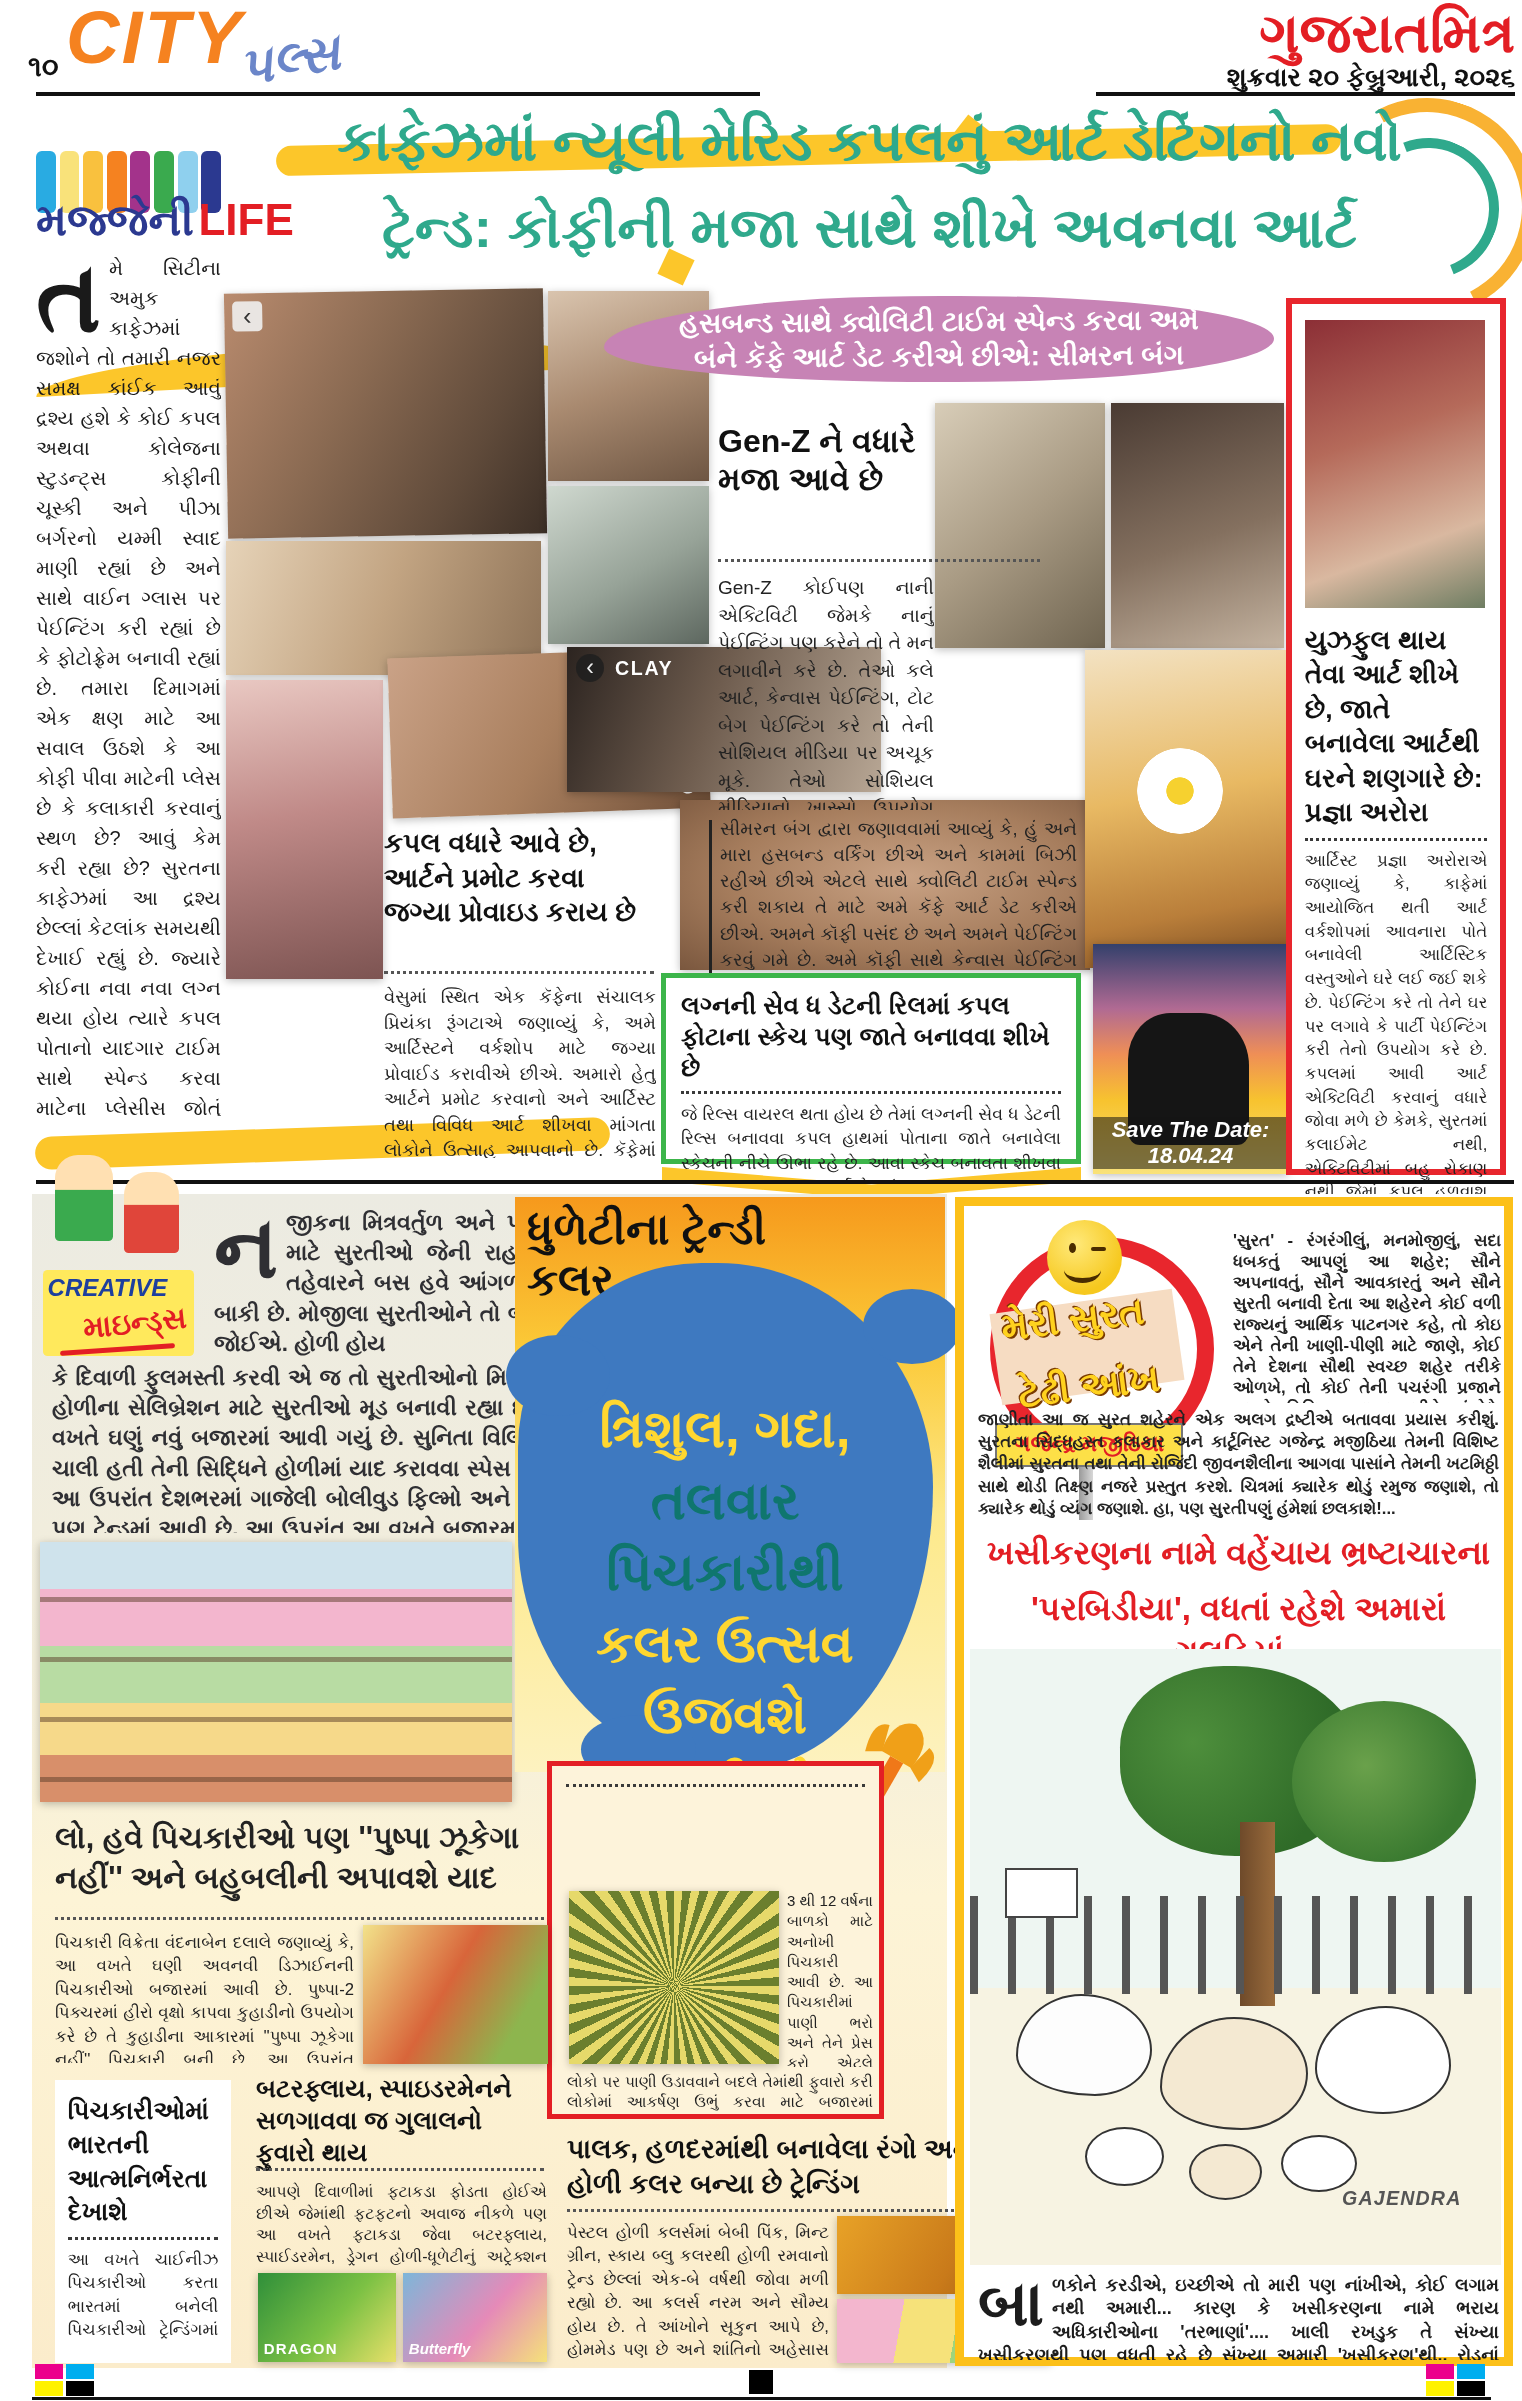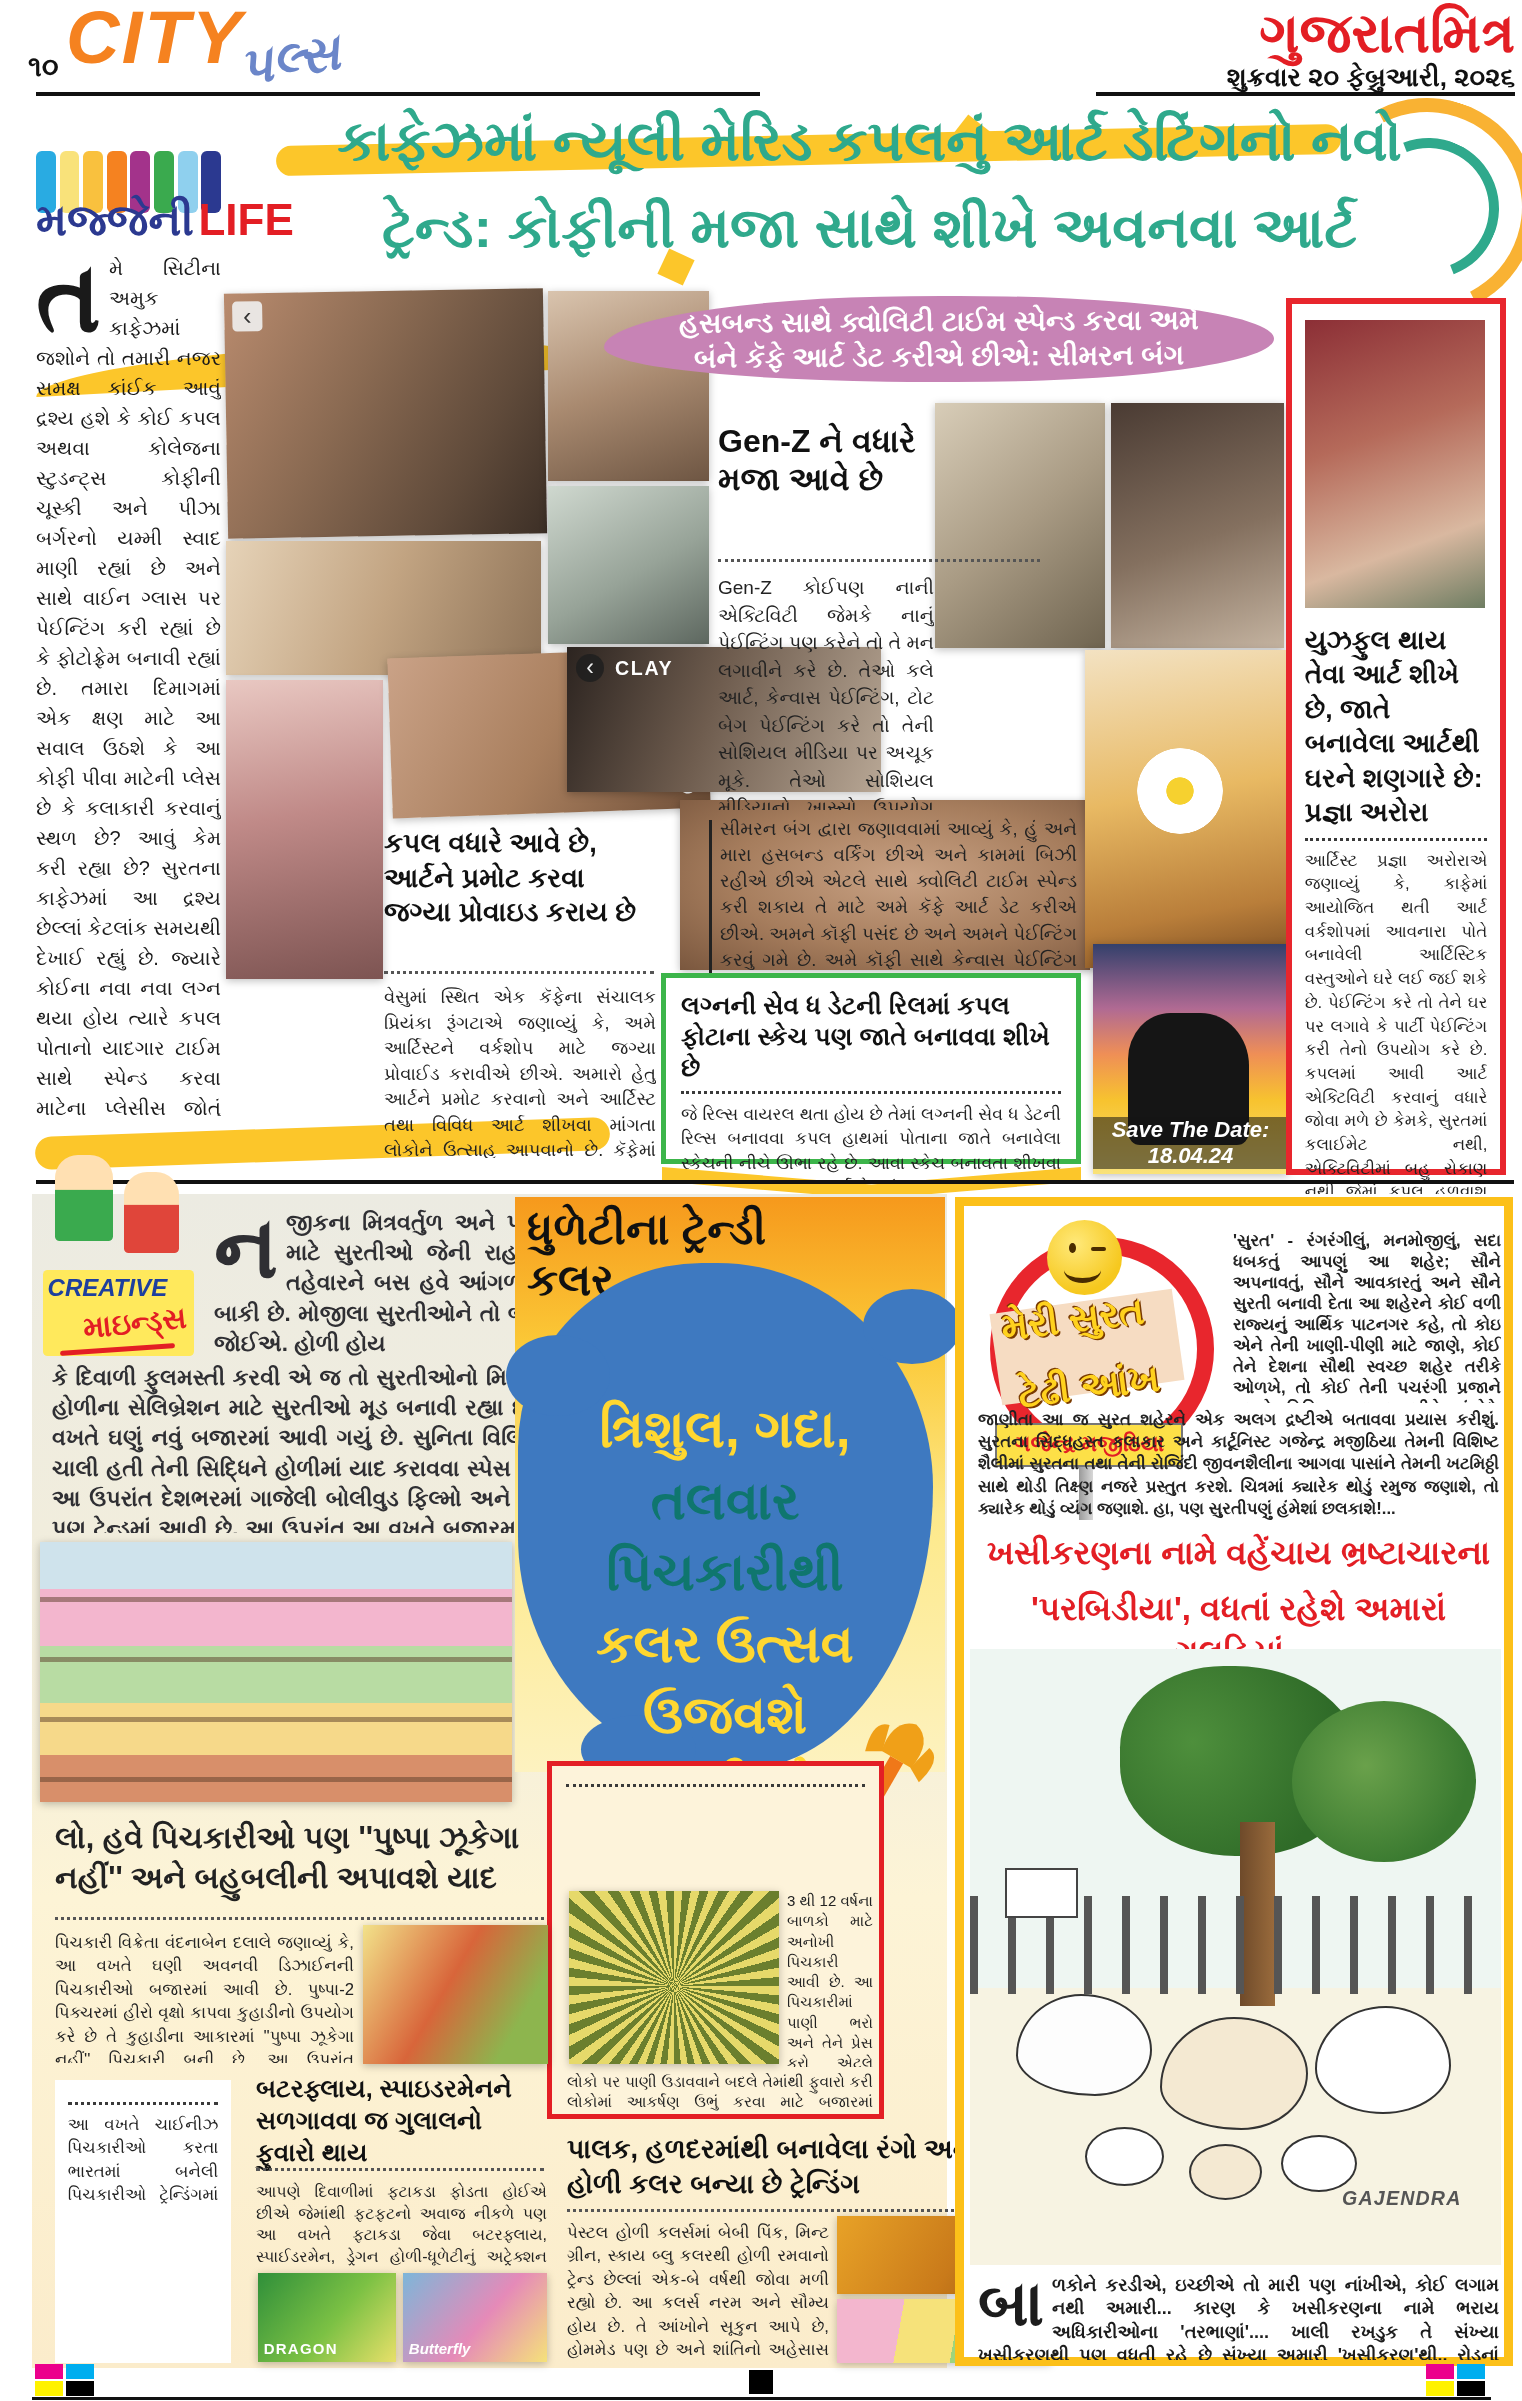--- a/index.html
+++ b/index.html
@@ -167,20 +167,21 @@
   <div class="abs clip just" style="left:235px;top:125px;width:86px;height:176px;font-size:15px;line-height:1.35;color:#222;">3 થી 12 વર્ષના બાળકો માટે અનોખી પિચકારી આવી છે. આ પિચકારીમાં પાણી ભરો અને તેને પ્રેસ કરો એટલે જાણે આકાશમાં સુંદરમજાની આતશબાજી થઈ રહી હોય તેમ રાઉન્ડમાં પાણીનો ફુવારો થાય. આ પિચકારીમાંથી</div>
   <div class="clip just" style="position:absolute;left:15px;top:306px;width:306px;height:40px;font-size:15.5px;line-height:1.3;color:#222;">લોકો પર પાણી ઉડાવવાને બદલે તેમાંથી ફુવારો કરી લોકોમાં આકર્ષણ ઉભું કરવા માટે બજારમાં લાવવામાં આવી છે. આ ઉપરાંત એક સાથે અનેક રંગોની ધાર છોડતી પિચકારી પણ આવી છે.</div>
 </div>
 
 <div class="abs w900" style="left:55px;top:1818px;width:492px;font-size:30.5px;line-height:1.3;color:#222;">લો, હવે પિચકારીઓ પણ ''પુષ્પા ઝૂકેગા નહીં'' અને બહુબલીની અપાવશે યાદ</div>
 <div class="abs dots" style="left:55px;top:1917px;width:489px;"></div>
 <div class="abs clip just" style="left:55px;top:1931px;width:299px;height:132px;font-size:16.7px;line-height:1.4;color:#222;">પિચકારી વિક્રેતા વંદનાબેન દલાલે જણાવ્યું કે, આ વખતે ઘણી અવનવી ડિઝાઈનની પિચકારીઓ બજારમાં આવી છે. પુષ્પા-2 પિક્ચરમાં હીરો વૃક્ષો કાપવા કુહાડીનો ઉપયોગ કરે છે તે કુહાડીના આકારમાં ''પુષ્પા ઝૂકેગા નહીં'' પિચકારી બની છે. આ ઉપરાંત બાહુબલીની યાદ અપાવતી ગદા આકારની તથા ત્રિશુલ અને તલવાર આકારની પિચકારીઓ પણ બજારમાં આવી છે. હોળી પહેલા જ પિચકારી અને કલર્સની ખરીદી શરૂ થઈ ગઈ છે.</div>
 <div class="abs ph shadowed" style="left:363px;top:1925px;width:185px;height:139px;background:linear-gradient(120deg,#f2e28a,#d8653a 45%,#8db54e 80%);"></div>
 
 <div class="abs" style="left:55px;top:2080px;width:176px;height:283px;background:#fff;box-sizing:border-box;padding:14px 12.7px;">
+  <div class="w900" style="font-size:25px;line-height:1.35;color:#111;">પિચકારીઓમાં ભારતની આત્મનિર્ભરતા દેખાશે</div>
   <div class="dotline"></div>
   <div class="clip just" style="height:92px;font-size:16.7px;line-height:1.4;color:#222;">આ વખતે ચાઈનીઝ પિચકારીઓ કરતા ભારતમાં બનેલી પિચકારીઓ ટ્રેન્ડિંગમાં છે. પિચકારીઓમાં ભારતની આત્મનિર્ભરતા દેખાઈ રહી છે. મેડ ઈન ઈન્ડિયા પિચકારીઓની ડિમાન્ડ આ વર્ષે ખૂબ વધી છે.</div>
 </div>
 
 <div class="abs w900" style="left:256px;top:2072px;width:291px;font-size:25px;line-height:1.28;color:#111;">બટરફ્લાય, સ્પાઇડરમેનને સળગાવવા જ ગુલાલનો ફુવારો થાય</div>
 <div class="abs dots" style="left:256px;top:2168px;width:288px;"></div>
 <div class="abs clip just" style="left:256px;top:2181px;width:291px;height:86px;font-size:16px;line-height:1.35;color:#222;">આપણે દિવાળીમાં ફટાકડા ફોડતા હોઈએ છીએ જેમાંથી ફટફટનો અવાજ નીકળે પણ આ વખતે ફટાકડા જેવા બટરફ્લાય, સ્પાઈડરમેન, ડ્રેગન હોળી-ધૂળેટીનું અટ્રેક્શન બનશે. તેમને સળગાવતા જ અવાજ તો નહીં થાય પણ રંગબેરંગી ગુલાલ નીકળશે. હવે હર્બલ વોટર કલર પાણીમાં રાખતા જ ઓગળી જશે અને તે મેડ વીથ ગ્લુકોઝ હોવાથી મોઢામાં જાય તો પણ વાંધો નહીં આવે.</div>
 <div class="abs ph shadowed" style="left:258px;top:2273px;width:138px;height:89px;background:linear-gradient(130deg,#2f8f3a,#7cc144 55%,#e8e06a);">
   <span class="abs" style="left:5.8px;bottom:4.6px;color:#fff;font-weight:800;font-size:15px;letter-spacing:1.2px;">DRAGON</span>
 </div>

